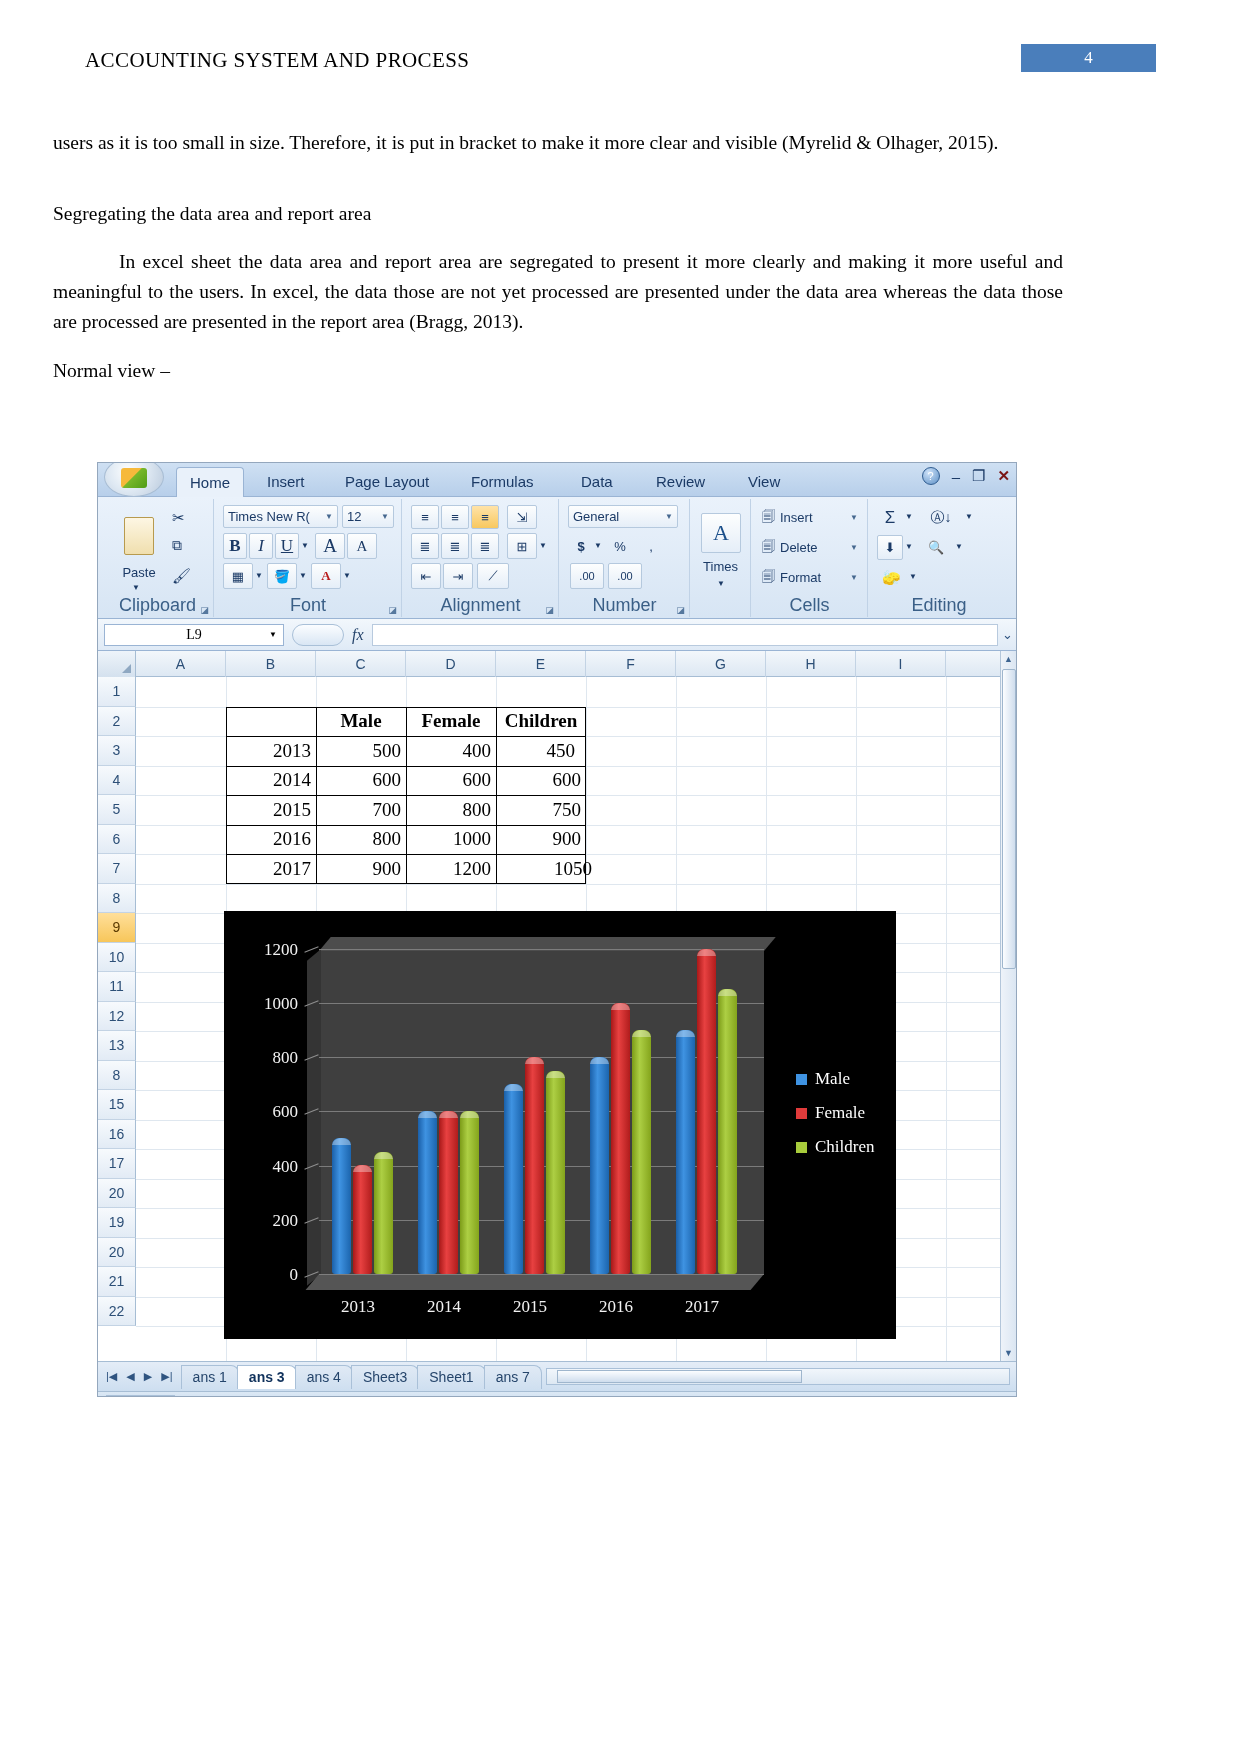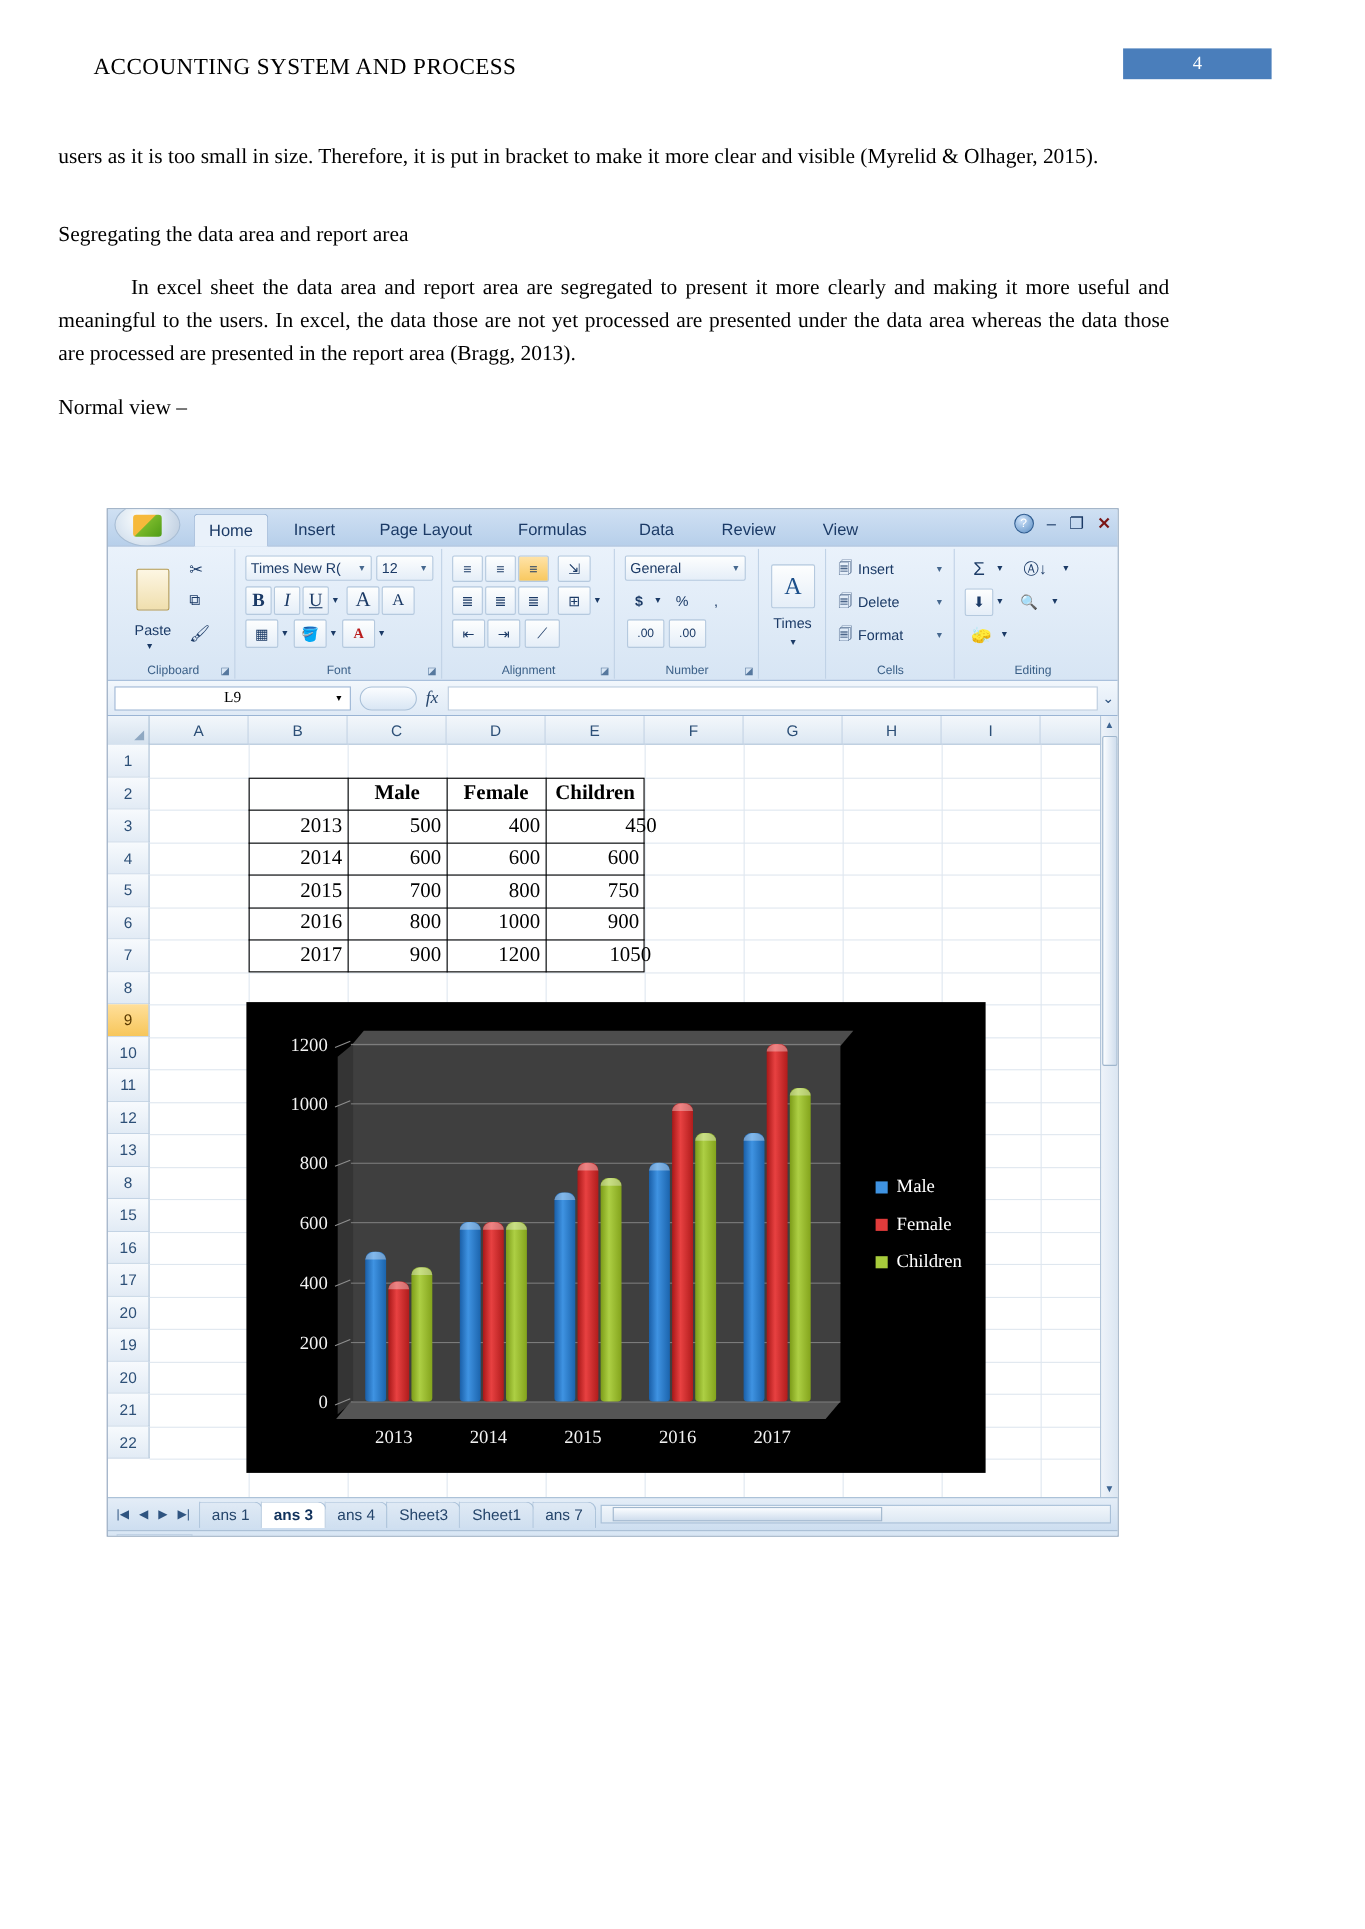--- a/index.html
+++ b/index.html
@@ -92,21 +92,21 @@
     position:relative; height:122px;
     background:linear-gradient(#eaf2fb,#d7e5f4);
     border-bottom:1px solid #9ab4d4;
   }
   .grp {
     position:absolute; top:2px; height:118px;
     border-right:1px solid #c0d2e6;
   }
   .grp-label {
     position:absolute; bottom:1px; width:100%; text-align:center;
-    font-size:11px; color:#3a5f87;
+    font-size:18px; color:#3a5f87;
   }
   .dlg-arrow { position:absolute; bottom:2px; right:4px; font-size:9px; color:#56789e; }
 
   .ctl {
     position:absolute;
     border:1px solid #b5c9de; background:linear-gradient(#fdfefe,#e5eef8);
     border-radius:2px; font-size:13px; color:#1b3a66;
     display:flex; align-items:center; padding:0 4px;
   }
   .ctl.flat { border:none; background:transparent; }
@@ -119,21 +119,21 @@
   }
 
   
   .formula-bar {
     position:relative; height:32px;
     background:linear-gradient(#f2f7fc,#dfeaf6);
     border-bottom:1px solid #9ab4d4;
     display:flex; align-items:center;
   }
   .namebox {
-    width:215px; height:22px; margin-left:6px;
+    width:180px; height:22px; margin-left:6px;
     background:#fff; border:1px solid #9ab4d4;
     display:flex; align-items:center; justify-content:center;
     font-size:14px; font-family:"Liberation Serif", serif;
     position:relative;
   }
   .namebox .caret2 { position:absolute; right:6px; font-size:8px; }
   .fx-group { display:flex; align-items:center; gap:8px; margin:0 8px; }
   .fx-pill {
     width:52px; height:22px; border-radius:11px;
     background:linear-gradient(#fbfdff,#d9e6f4); border:1px solid #a9c0d8;
@@ -533,21 +533,21 @@
     <div class="tbl-box" style="left:128px; top:173.5px;width:360px; height:0; border-width:1.6px 0 0 0;"></div>
     <div class="tbl-box" style="left:128px; top:203px;  width:360px; height:0; border-width:1.6px 0 0 0;"></div>
 
     <div class="cell hdr" style="left:218px; top:55.5px; width:90px;">Male</div>
     <div class="cell hdr" style="left:308px; top:55.5px; width:90px;">Female</div>
     <div class="cell hdr" style="left:398px; top:55.5px; width:90px;">Children</div>
 
     <div class="cell num" style="left:128px; top:85px; width:90px;">2013</div>
     <div class="cell num" style="left:218px; top:85px; width:90px;">500</div>
     <div class="cell num" style="left:308px; top:85px; width:90px;">400</div>
-    <div class="cell num" style="left:420px; top:85px; width:84px;">450</div>
+    <div class="cell num" style="left:398px; top:85px; width:84px;">450</div>
 
     <div class="cell num" style="left:128px; top:114.5px; width:90px;">2014</div>
     <div class="cell num" style="left:218px; top:114.5px; width:90px;">600</div>
     <div class="cell num" style="left:308px; top:114.5px; width:90px;">600</div>
     <div class="cell num" style="left:398px; top:114.5px; width:90px;">600</div>
 
     <div class="cell num" style="left:128px; top:144px; width:90px;">2015</div>
     <div class="cell num" style="left:218px; top:144px; width:90px;">700</div>
     <div class="cell num" style="left:308px; top:144px; width:90px;">800</div>
     <div class="cell num" style="left:398px; top:144px; width:90px;">750</div>

